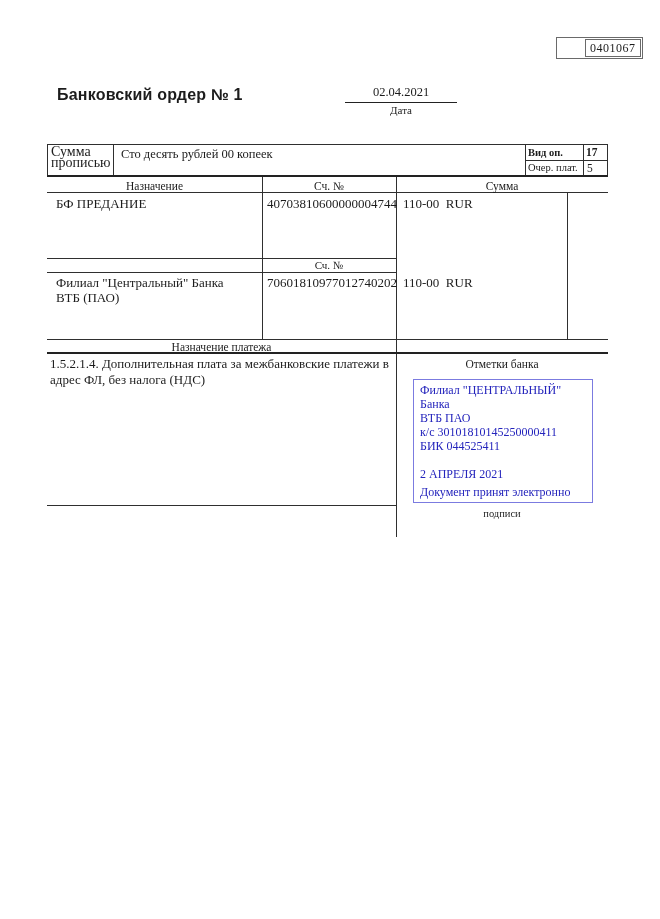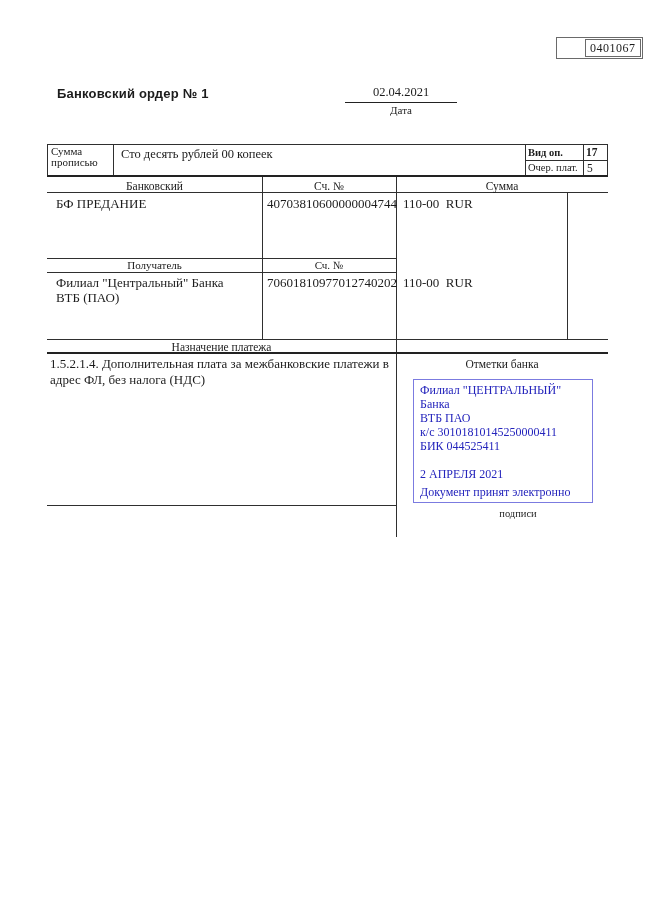--- a/index.html
+++ b/index.html
@@ -17,29 +17,29 @@
   .pre { white-space:pre; }
 
   .code-box {
     left:556px; top:37px; border:1px solid #6a6a6a; padding:1px; background:#fff;
   }
   .code-box-inner {
     border:1px solid #6a6a6a; padding:1px 4px; font-size:12px; line-height:14px; letter-spacing:0.5px;margin-left:27px;
   }
   .doc-title {
     left:57px; top:86px; font-family:"Liberation Sans", sans-serif;
-    font-weight:bold; font-size:13px; letter-spacing:0.2px;
+    font-weight:bold; font-size:16px; letter-spacing:0.2px;
   }
   .date-value {
     left:345px; top:85px; width:112px; text-align:center; font-size:12.5px;
     border-bottom:1.5px solid #222; padding-bottom:2px;
   }
   .date-label { left:345px; top:104px; width:112px; text-align:center; font-size:11px; }
 
-  .sum-words-label { left:51px; top:146px; width:62px; font-size:11px; line-height:11px; }
+  .sum-words-label { left:51px; top:146px; width:62px; font-size:14px; line-height:11px; }
   .sum-words-value { left:121px; top:147px; font-size:12.5px; }
   .mini-label { font-size:10.5px; line-height:12px; }
   .mini-value { font-size:11.5px; line-height:12px; }
 
   .stamp {
     left:413px; top:379px; width:180px; height:124px; box-sizing:border-box;
     border:1px solid #7b7be0; padding:3px 6px; color:#2424bc;
     font-size:12px; line-height:14px; display:flex; flex-direction:column;
   }
   .stamp .spacer { height:14px; }
@@ -76,29 +76,28 @@
   <div class="hl thick" style="top:352px;left:47px;width:561px;"></div>
   <div class="hl" style="top:505px;left:47px;width:349px;"></div>
 
   <div class="abs sum-words-label">Сумма прописью</div>
   <div class="abs sum-words-value">Сто десять рублей 00 копеек</div>
   <div class="abs mini-label" style="left:528px;top:147px;font-weight:bold;">Вид оп.</div>
   <div class="abs mini-value" style="left:586px;top:146px;font-weight:bold;">17</div>
   <div class="abs mini-label" style="left:528px;top:162px;">Очер. плат.</div>
   <div class="abs mini-value" style="left:587px;top:162px;">5</div>
 
-  <div class="abs hdr center" style="left:47px;top:180px;width:215px;">Банковский</div>
+  <div class="abs hdr center" style="left:47px;top:180px;width:215px;">Назначение</div>
   <div class="abs hdr center" style="left:262px;top:180px;width:134px;">Сч. №</div>
   <div class="abs hdr center" style="left:396px;top:180px;width:212px;">Сумма</div>
 
   <div class="abs serif12" style="left:56px;top:197px;">БФ ПРЕДАНИЕ</div>
   <div class="abs serif12" style="left:267px;top:197px;">40703810600000004744</div>
   <div class="abs serif12 pre" style="left:403px;top:197px;">110-00  RUR</div>
 
-  <div class="abs center" style="left:47px;top:259px;width:215px;font-size:11px;line-height:12px;">Получатель</div>
   <div class="abs center" style="left:262px;top:259px;width:134px;font-size:11px;line-height:12px;">Сч. №</div>
 
   <div class="abs serif12" style="left:56px;top:276px;width:185px;line-height:14.5px;">Филиал "Центральный" Банка ВТБ (ПАО)</div>
   <div class="abs serif12" style="left:267px;top:276px;">70601810977012740202</div>
   <div class="abs serif12 pre" style="left:403px;top:276px;">110-00  RUR</div>
 
   <div class="abs hdr center" style="left:47px;top:341px;width:349px;">Назначение платежа</div>
   <div class="abs serif12" style="left:50px;top:356px;width:352px;line-height:15.5px;font-family:Liberation Serif, serif;">1.5.2.1.4. Дополнительная плата за межбанковские платежи в адрес ФЛ, без налога (НДС)</div>
 
   <div class="abs hdr center" style="left:396px;top:358px;width:212px;">Отметки банка</div>
@@ -106,15 +105,15 @@
   <div class="abs stamp">
     <div>Филиал "ЦЕНТРАЛЬНЫЙ" Банка</div>
     <div>ВТБ ПАО</div>
     <div>к/с 30101810145250000411</div>
     <div>БИК 044525411</div>
     <div class="spacer"></div>
     <div>2 АПРЕЛЯ 2021</div>
     <div class="accepted">Документ принят электронно</div>
   </div>
 
-  <div class="abs center" style="left:396px;top:508px;width:212px;font-size:10.5px;padding-left:16px;">подписи</div>
+  <div class="abs center" style="left:380px;top:508px;width:212px;font-size:10.5px;padding-left:16px;">подписи</div>
 
 </div>
 
 </body></html>

